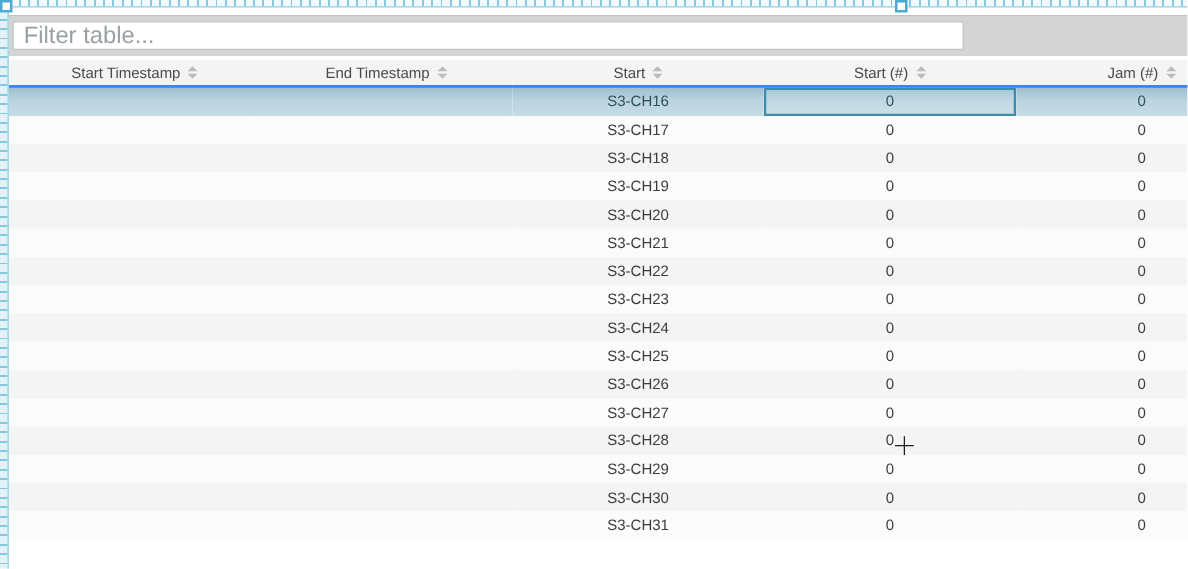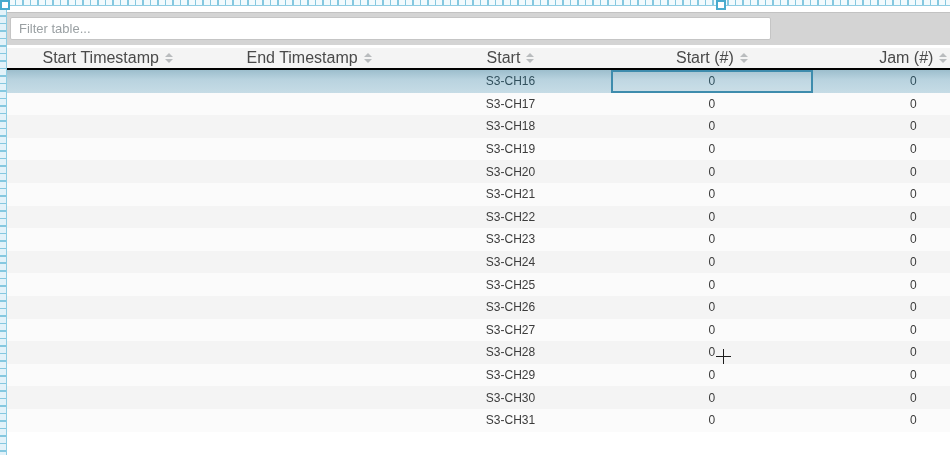--- a/index.html
+++ b/index.html
@@ -45,32 +45,32 @@
   .tab.active { background:#fafafa; color:#383838; height:40px; z-index:3; }
 
   .gap1 { height:6px; background:#fff; }
   .filterbar {
     height:33px; background:#d4d4d4; border-top:1px solid #c2c2c2;
     box-sizing:border-box; padding:4px 0 0 3px;
   }
   .filterbar input {
     width:761px; height:23px; box-sizing:border-box;
     border:1px solid #c5c5c5; border-radius:2px; padding:0 8px;
-    font-size:13px; color:#444; background:#fff; outline:none;
+    font-size:19px; color:#444; background:#fff; outline:none;
     font-family:"Liberation Sans", sans-serif;
   }
   .filterbar input::placeholder { color:#9aa0a3; }
   .gap2 { height:3px; background:#fff; }
 
   .tablewrap { width:943px; overflow:hidden; }
   table { width:1007px; table-layout:fixed; border-collapse:collapse; }
   col { width:201.4px; }
   thead th {
-    height:20px; background:#f4f4f4; font-weight:normal; font-size:16px;
-    color:#4a4a4a; text-align:center; padding:0; border-bottom:2px solid #000000;
+    height:20px; background:#f4f4f4; font-weight:normal; font-size:12px;
+    color:#4a4a4a; text-align:center; padding:0; border-bottom:2px solid #3b82f6;
     white-space:nowrap; cursor:default;
   }
   .sort { display:inline-block; vertical-align:middle; margin-left:6px; margin-top:-2px; }
   .sort i { display:block; width:0; height:0; border-left:4px solid transparent; border-right:4px solid transparent; }
   .sort .up { border-bottom:4px solid #b9bcbe; margin-bottom:2px; }
   .sort .dn { border-top:4px solid #b9bcbe; }
 
   tbody td {
     height:22.6px; padding:0; text-align:center; font-size:12px;
     color:#3c3c3c; white-space:nowrap;

